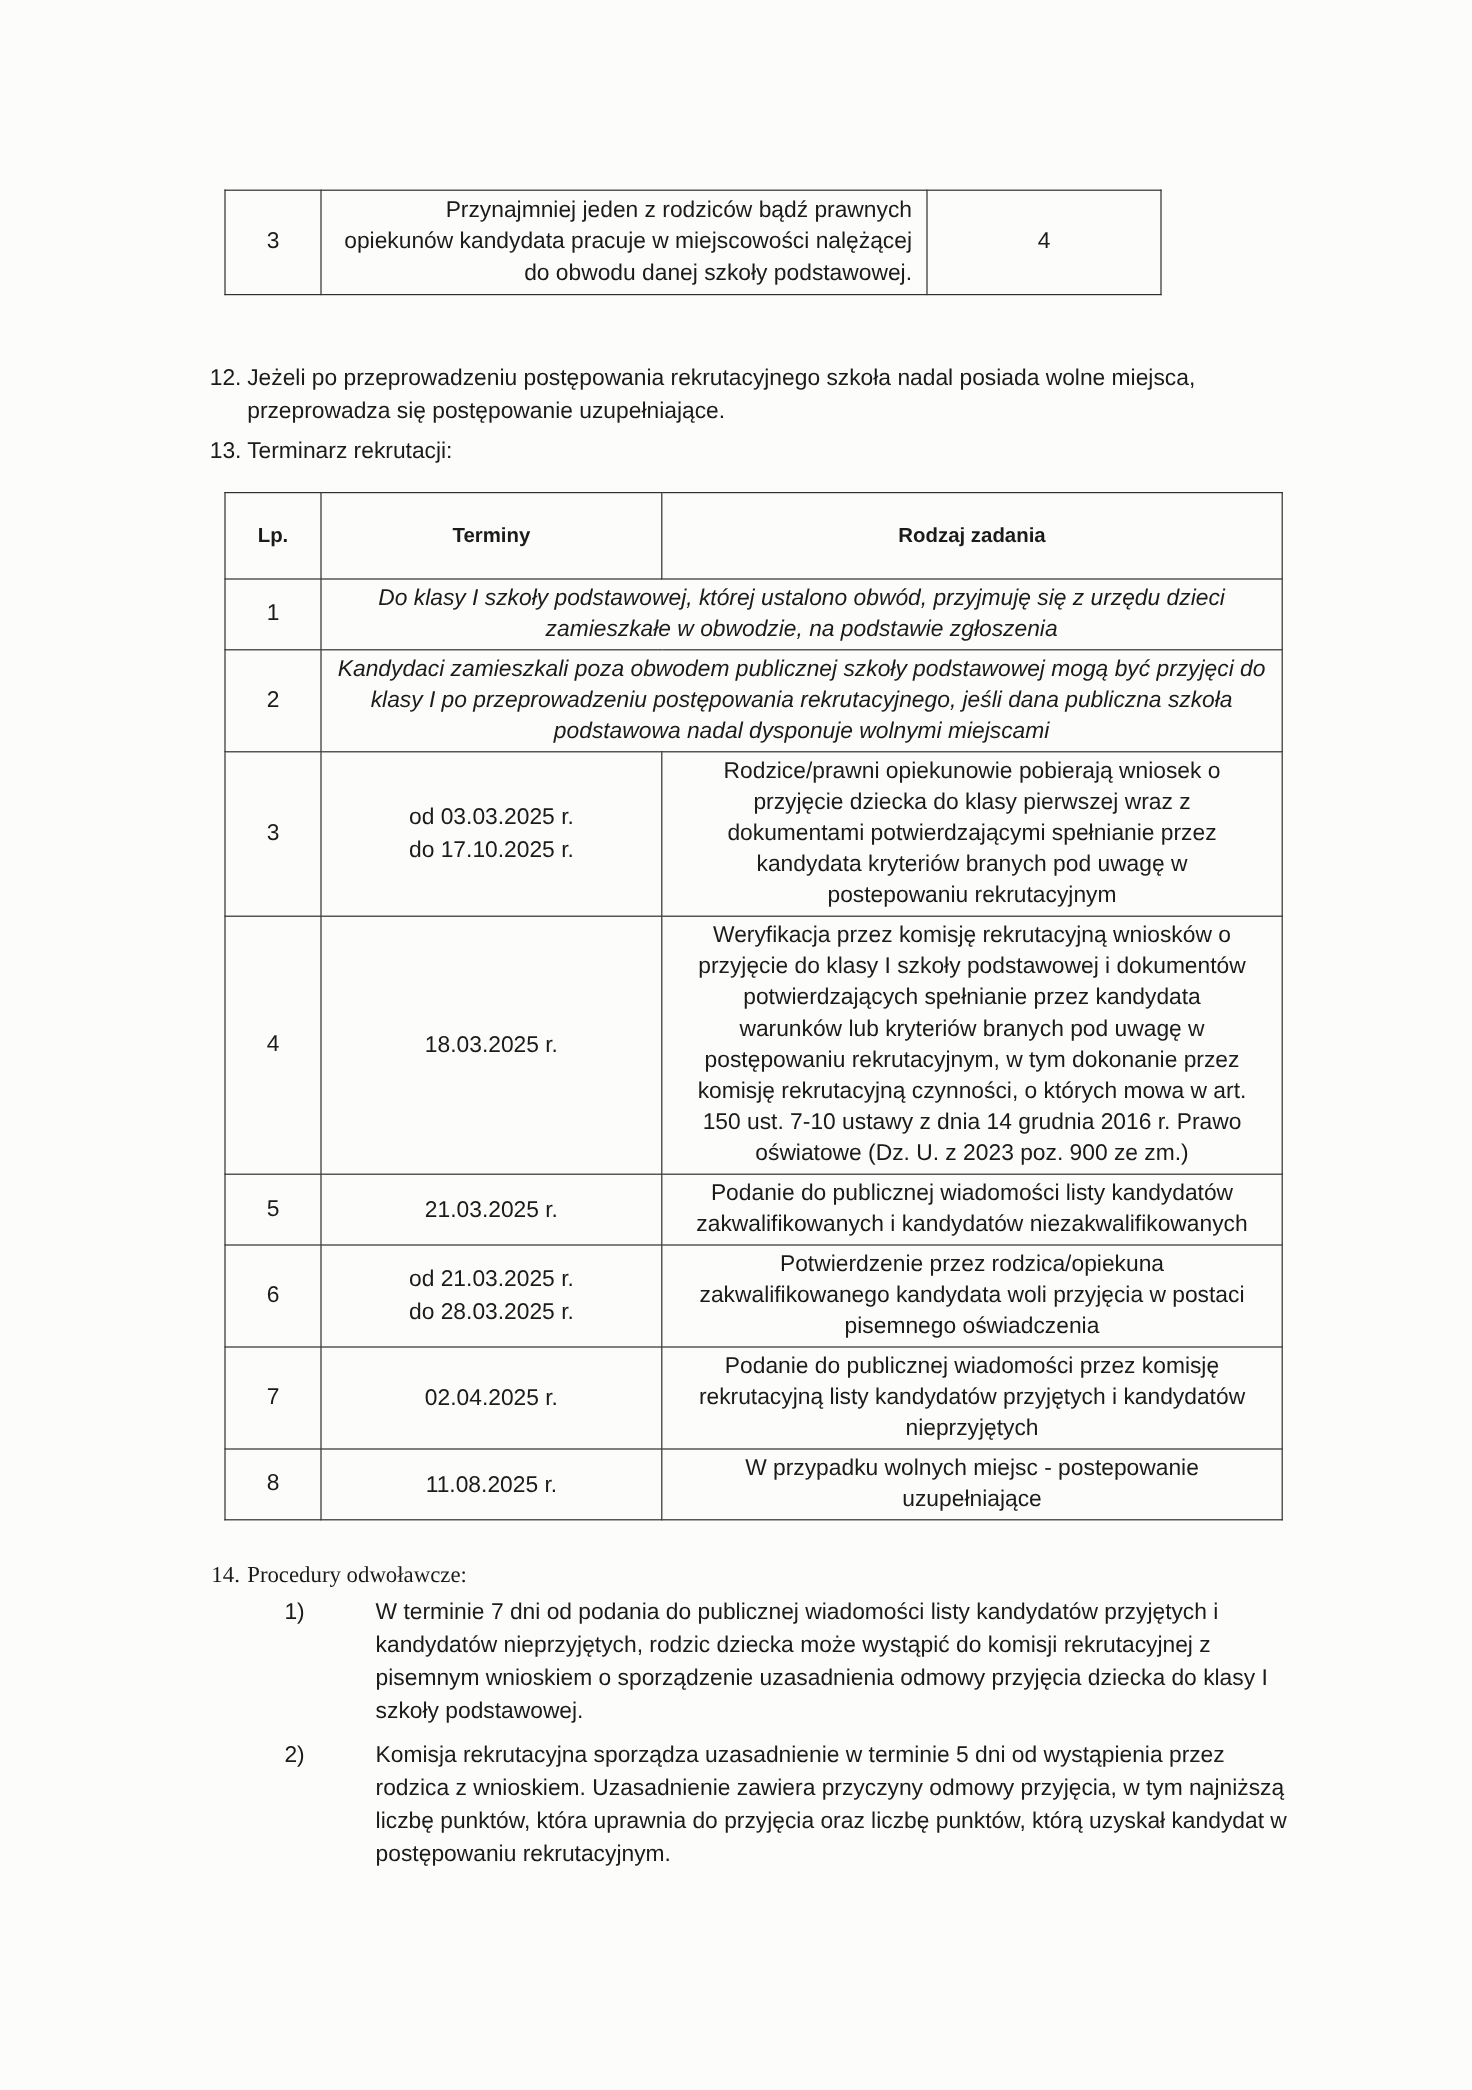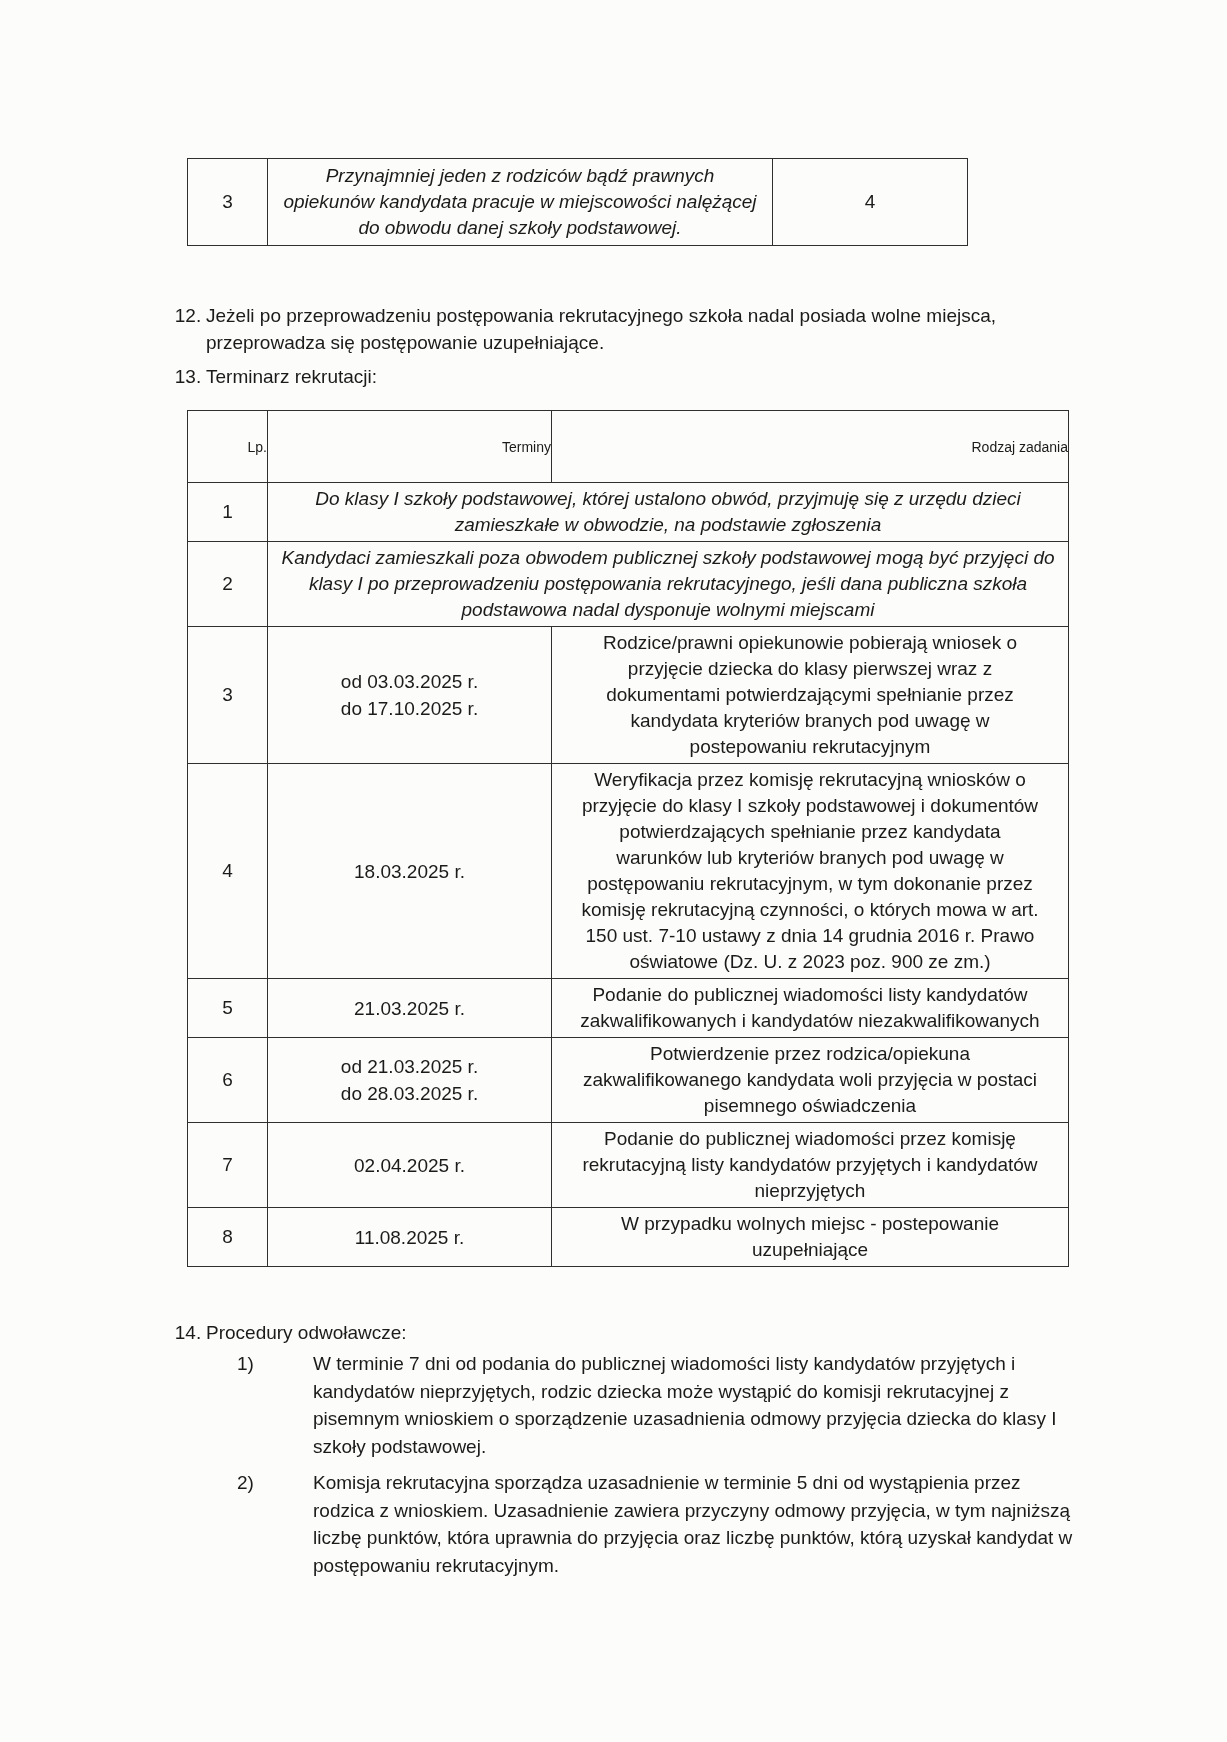--- a/index.html
+++ b/index.html
@@ -19,42 +19,42 @@
     border-collapse:collapse;
     table-layout:fixed;
   }
   table.tbl td, table.tbl th {
     border:1.5px solid #2f2f2f;
     vertical-align:middle;
   }
   
   table.criteria { margin-left:187px; width:780px; }
   .criteria .c-num  { width:80px;  text-align:center; font-size:19px; }
-  .criteria .c-text { width:505px; text-align:center; padding:4px 12px; line-height:26px;font-style:italic; }
+  .criteria .c-text { width:505px; text-align:right; padding:4px 12px; line-height:26px; }
   .criteria .c-pts  { width:195px; text-align:center; }
 
   
   .content { margin:56px 0 0 170px; width:905px; }
 
   .list-item { display:flex; line-height:27px; margin-bottom:7px; }
   .list-num  { flex:none; width:36px;text-align:center; }
   .list-text { flex:1; }
 
   
   table.schedule { margin:20px 0 26px 17px; width:881px; }
-  .schedule th { height:72px; text-align:right; font-weight:normal; font-size:14px; }
+  .schedule th { height:72px; text-align:center; font-weight:bold; font-size:17px; }
   .schedule .col-lp   { width:80px; }
   .schedule .col-term { width:284px; }
   .schedule .col-task { width:517px; }
   .schedule td { text-align:center; line-height:26px; padding:3px 6px; }
   .schedule td.cell-task   { padding:3px 22px; }
   .schedule td.cell-merged { padding:3px 10px;font-style:italic; }
   .schedule td.cell-term div { line-height:27px; }
 
-  .sec14 { margin-top:52px; margin-bottom:4px; }
+  .sec14 { margin-top:32px; margin-bottom:4px;font-family:Liberation Serif, serif; }
   .sub-list { margin-left:67px; }
   .sub-item { display:flex; line-height:27.5px; margin-bottom:9px; }
   .sub-num  { flex:none; width:36px; }
   .sub-text { flex:1;margin-left:40px; }
 </style>
 </head>
 <body>
 
 <div class="page">
 

